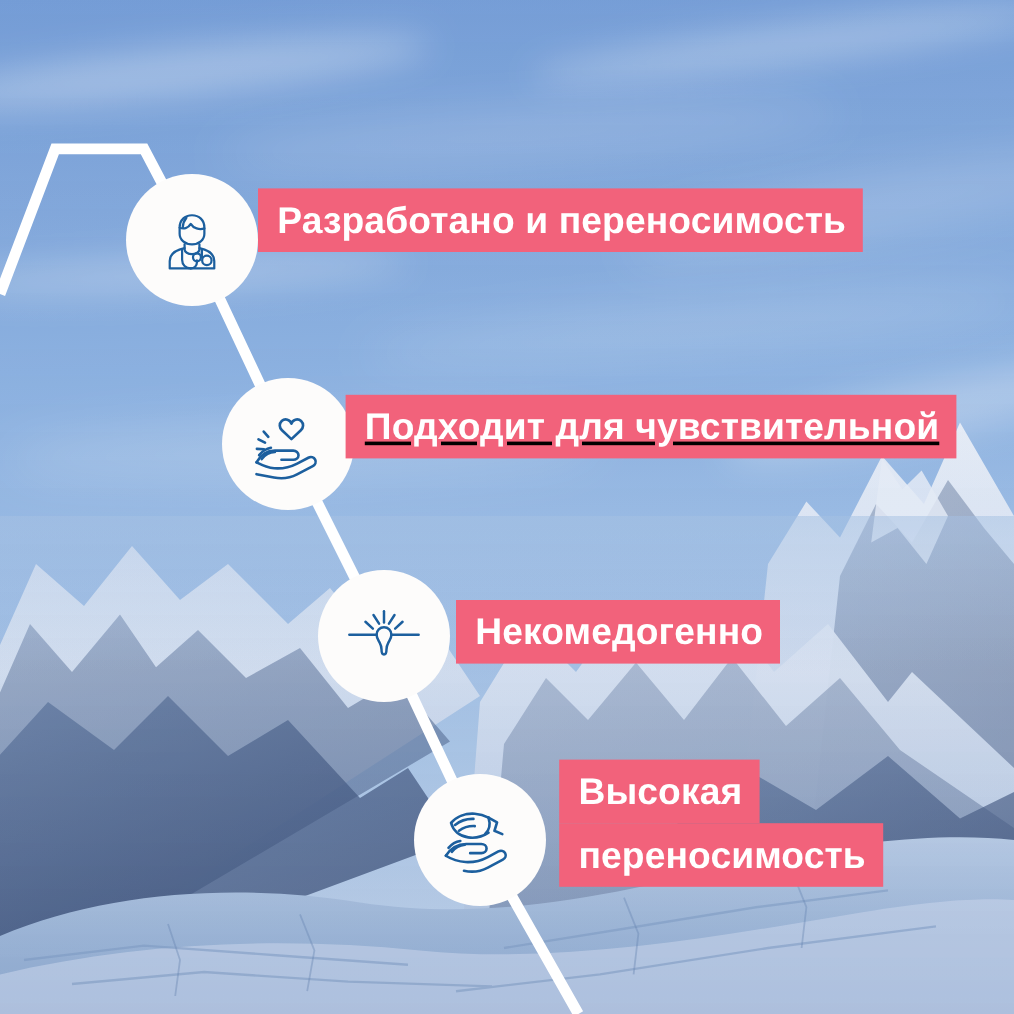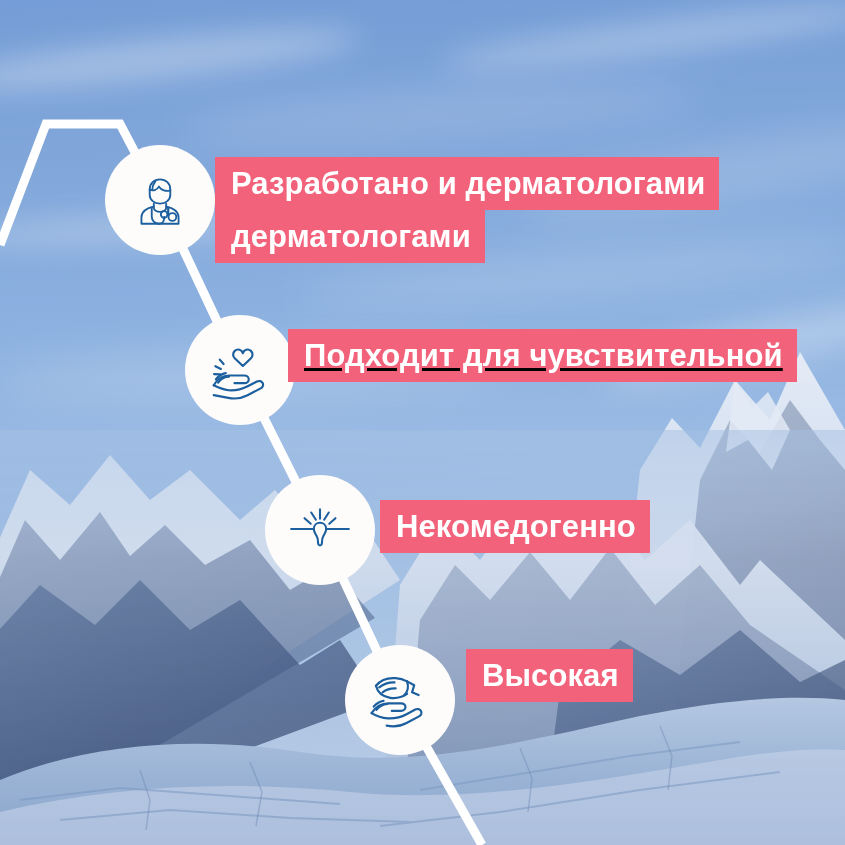--- a/index.html
+++ b/index.html
@@ -206,29 +206,29 @@
       <path d="M13 20.5c4-3.2 9-4.8 14-4.6"></path>
       <path d="M16 25c3.5-2.6 7.6-3.8 12-3.6"></path>
       <path d="M6 44c3.6-5.6 9-9 15.5-9H33c2.2 0 4 1.6 4 3.5S35.2 42 33 42h-8.5"></path>
       <path d="M6 44c4.5 2.8 9.6 4.5 15 4.8 6 .3 11.8-1 17-3.8l8-4.3c2-1 4.3-.4 5.2 1.4.9 1.8.1 3.9-1.8 4.9l-11.4 6c-5.6 3-12 3.8-18.2 2.4"></path>
       <path d="M10.5 41c2.6-3.2 6-5 10-5.4"></path>
       <path d="M8 38c2.6-3 5.6-4.7 9-5.2"></path>
     </svg>
   </div>
 
   <div class="label lbl1" style="left:215px; top:157px;">
-    <span class="line">Разработано и дерматологами</span>
-    <span class="line">дерматологами</span>
+    <span class="line">Разработано и переносимость</span>
   </div>
 
   <div class="label lbl2" style="left:288px; top:329px;text-decoration:underline;">
     <span class="line">Подходит для чувствительной</span>
   </div>
 
   <div class="label lbl3" style="left:380px; top:500px;">
     <span class="line">Некомедогенно</span>
   </div>
 
-  <div class="label lbl4" style="left:466px; top:649px;">
+  <div class="label lbl4" style="left:466px; top:633px;">
     <span class="line">Высокая</span>
+    <span class="line">переносимость</span>
   </div>
 
 </div>
 
 </body></html>

